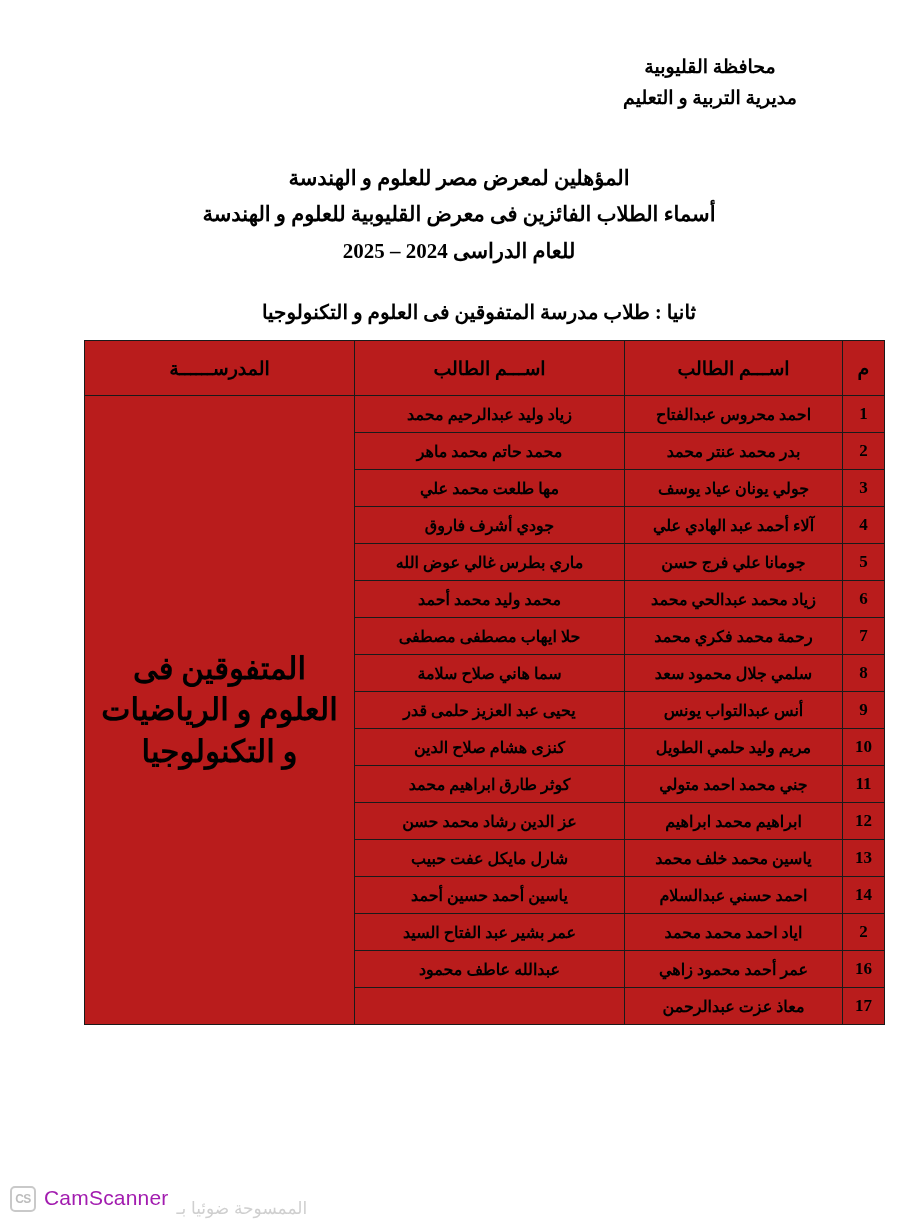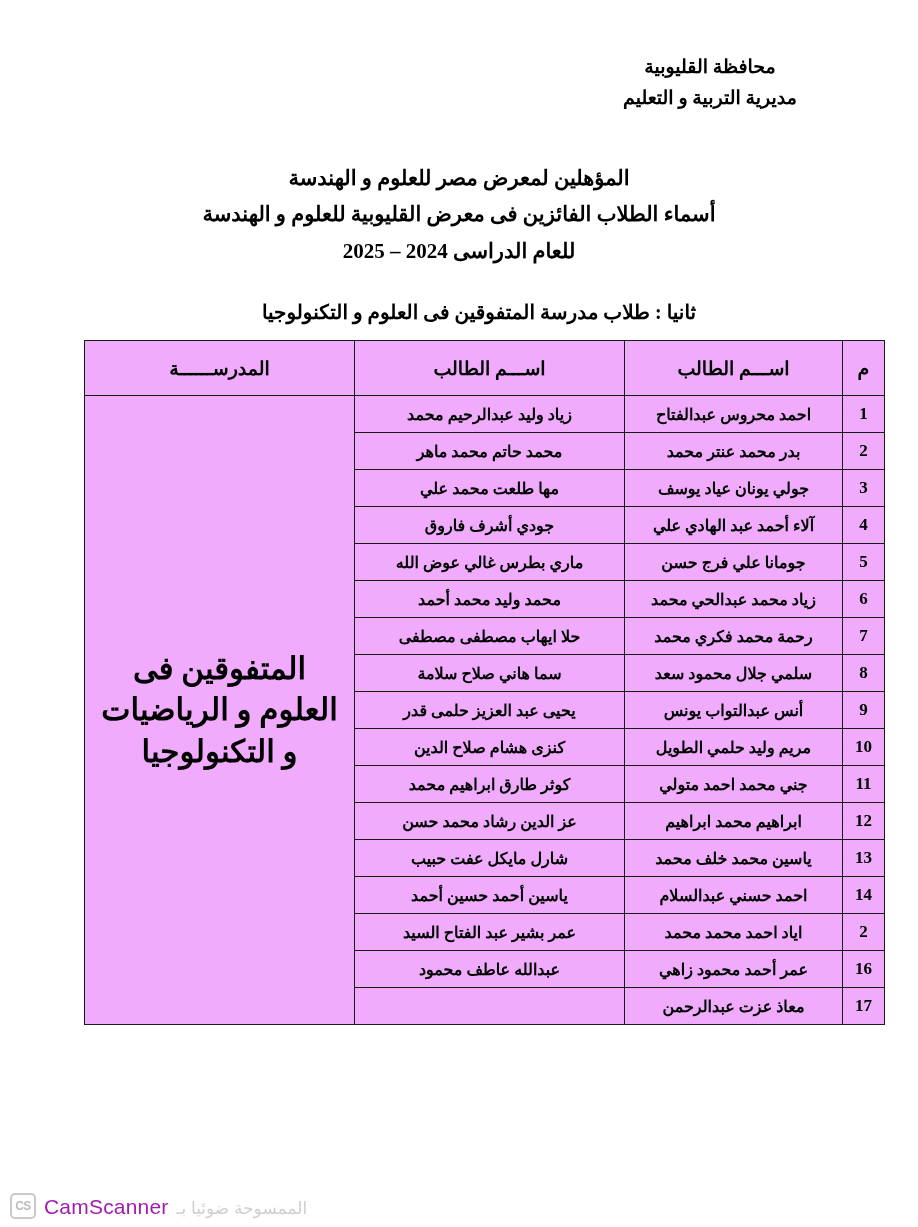--- a/index.html
+++ b/index.html
@@ -87,21 +87,21 @@
     border-collapse: collapse;
     width: 800px;
     direction: rtl;
     table-layout: fixed;
   }
   table.data th,
   table.data td {
     border: 1.4px solid #1a1a1a;
     padding: 8px;
     vertical-align: middle;
-    background: #f0abfc;
+    background: #b91c1c;
   }
   table.data thead th {
     height: 55px;
     font-size: 19px;
     font-weight: bold;
     text-align: center;
     letter-spacing: 0.5px;
   }
   
   col.c-num    { width: 42px; }
@@ -135,21 +135,21 @@
     line-height: 1.33;
     direction: rtl;
   }
 
   
   .watermark {
     position: absolute;
     left: 10px;
     bottom: 8px;
     display: flex;
-    align-items: flex-end;
+    align-items: flex-start;
     gap: 8px;
     direction: ltr;
     opacity: 1;
   }
   .cs-badge {
     width: 26px;
     height: 26px;
     border: 2px solid #c9c9c9;
     border-radius: 5px;
     color: #bdbdbd;

